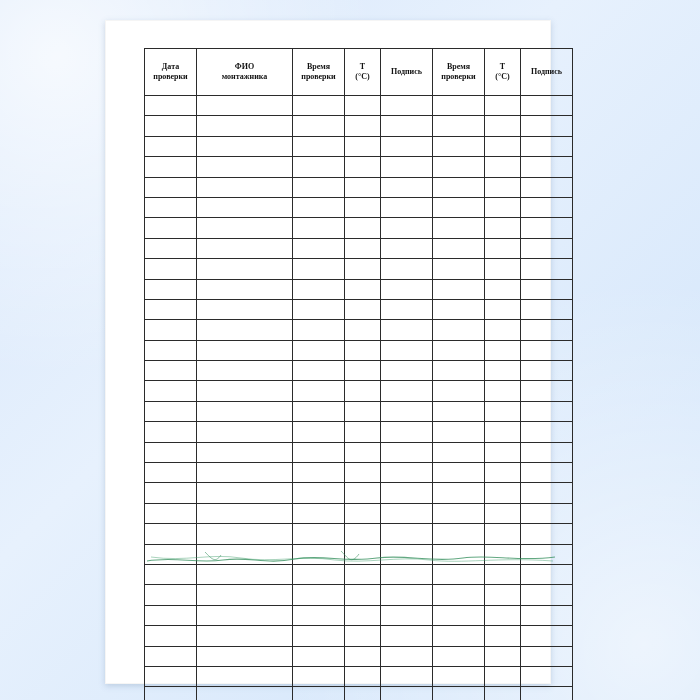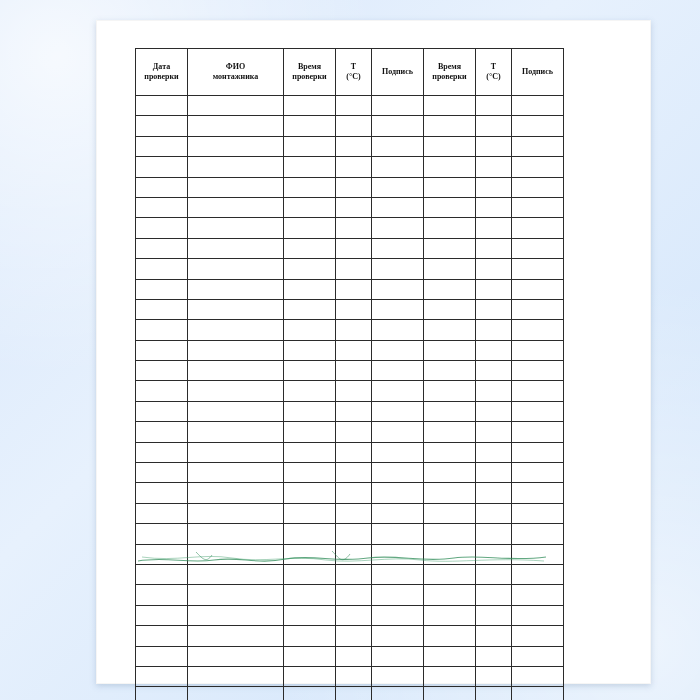--- a/index.html
+++ b/index.html
@@ -24,23 +24,23 @@
     content: "";
     position: absolute;
     left: 0; top: 0; right: 0; bottom: 0;
     background:
       radial-gradient(circle at 8% 8%, rgba(255,255,255,0.75) 0%, rgba(255,255,255,0) 35%),
       radial-gradient(circle at 92% 92%, rgba(255,255,255,0.6) 0%, rgba(255,255,255,0) 40%);
     pointer-events: none;
   }
   #sheet {
     position: absolute;
-    left: 96px;
+    left: 105px;
     top: 20px;
-    width: 555px;
+    width: 446px;
     height: 664px;
     background: #ffffff;
     box-shadow: 0 2px 6px rgba(80,110,150,0.25);
   }
   #table-wrap {
     position: absolute;
     left: 39px;
     top: 28px;
     width: 416px;
   }

